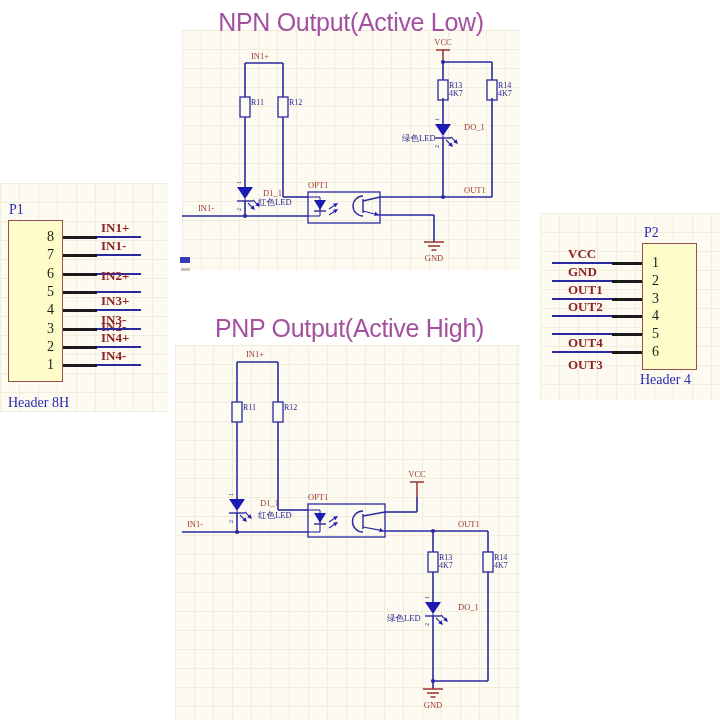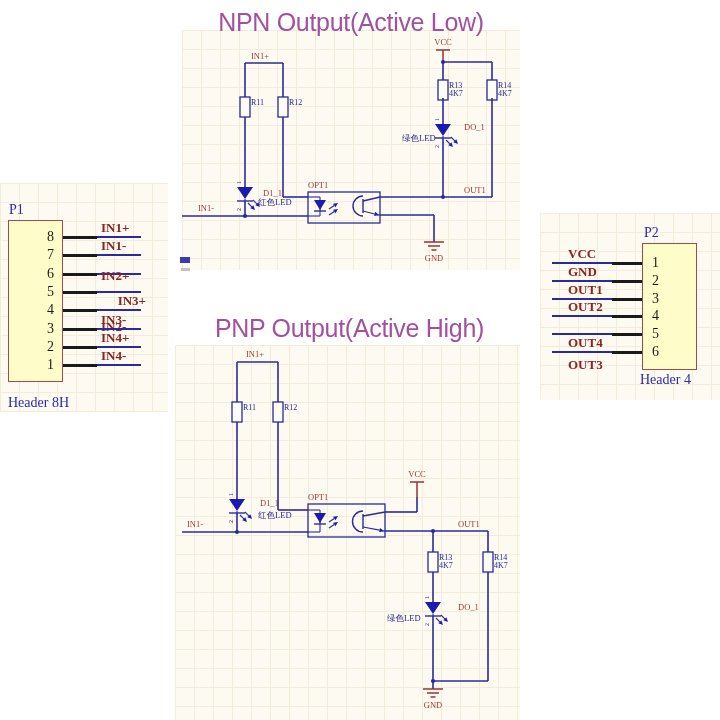--- a/index.html
+++ b/index.html
@@ -239,21 +239,21 @@
         <div class="stub" style="left: 63px; top: 89.6px; width: 34px;"></div>
         <div class="nwire" style="left: 97px; top: 89.6px; width: 44px;"></div>
         <div class="nlabel" style="left: 101px; top: 86px; width: 45px;">IN2+</div>
         <div class="pin-num" style="left: 8px; top: 99.9px; width: 46px; text-align: right;">5</div>
         <div class="stub" style="left: 63px; top: 107.9px; width: 34px;"></div>
         <div class="nwire" style="left: 97px; top: 107.9px; width: 44px;"></div>
         <div class="nlabel" style="left: 101px; top: 92.9px; width: 45px; margin-top: 44px;">IN2-</div>
         <div class="pin-num" style="left: 8px; top: 118.2px; width: 46px; text-align: right;">4</div>
         <div class="stub" style="left: 63px; top: 126.2px; width: 34px;"></div>
         <div class="nwire" style="left: 97px; top: 126.2px; width: 44px;"></div>
-        <div class="nlabel" style="left: 101px; top: 111.2px; width: 45px; text-align: right;">IN3+</div>
+        <div class="nlabel" style="left: 101px; top: 111.2px; width: 45px;">IN3+</div>
         <div class="pin-num" style="left: 8px; top: 136.5px; width: 46px; text-align: right;">3</div>
         <div class="stub" style="left: 63px; top: 144.5px; width: 34px;"></div>
         <div class="nwire" style="left: 97px; top: 144.5px; width: 44px;"></div>
         <div class="nlabel" style="left: 101px; top: 129.5px; width: 45px;">IN3-</div>
         <div class="pin-num" style="left: 8px; top: 154.8px; width: 46px; text-align: right;">2</div>
         <div class="stub" style="left: 63px; top: 162.8px; width: 34px;"></div>
         <div class="nwire" style="left: 97px; top: 162.8px; width: 44px;"></div>
         <div class="nlabel" style="left: 101px; top: 147.8px; width: 45px;">IN4+</div>
         <div class="pin-num" style="left: 8px; top: 173.1px; width: 46px; text-align: right;">1</div>
         <div class="stub" style="left: 63px; top: 181.1px; width: 34px;"></div>

